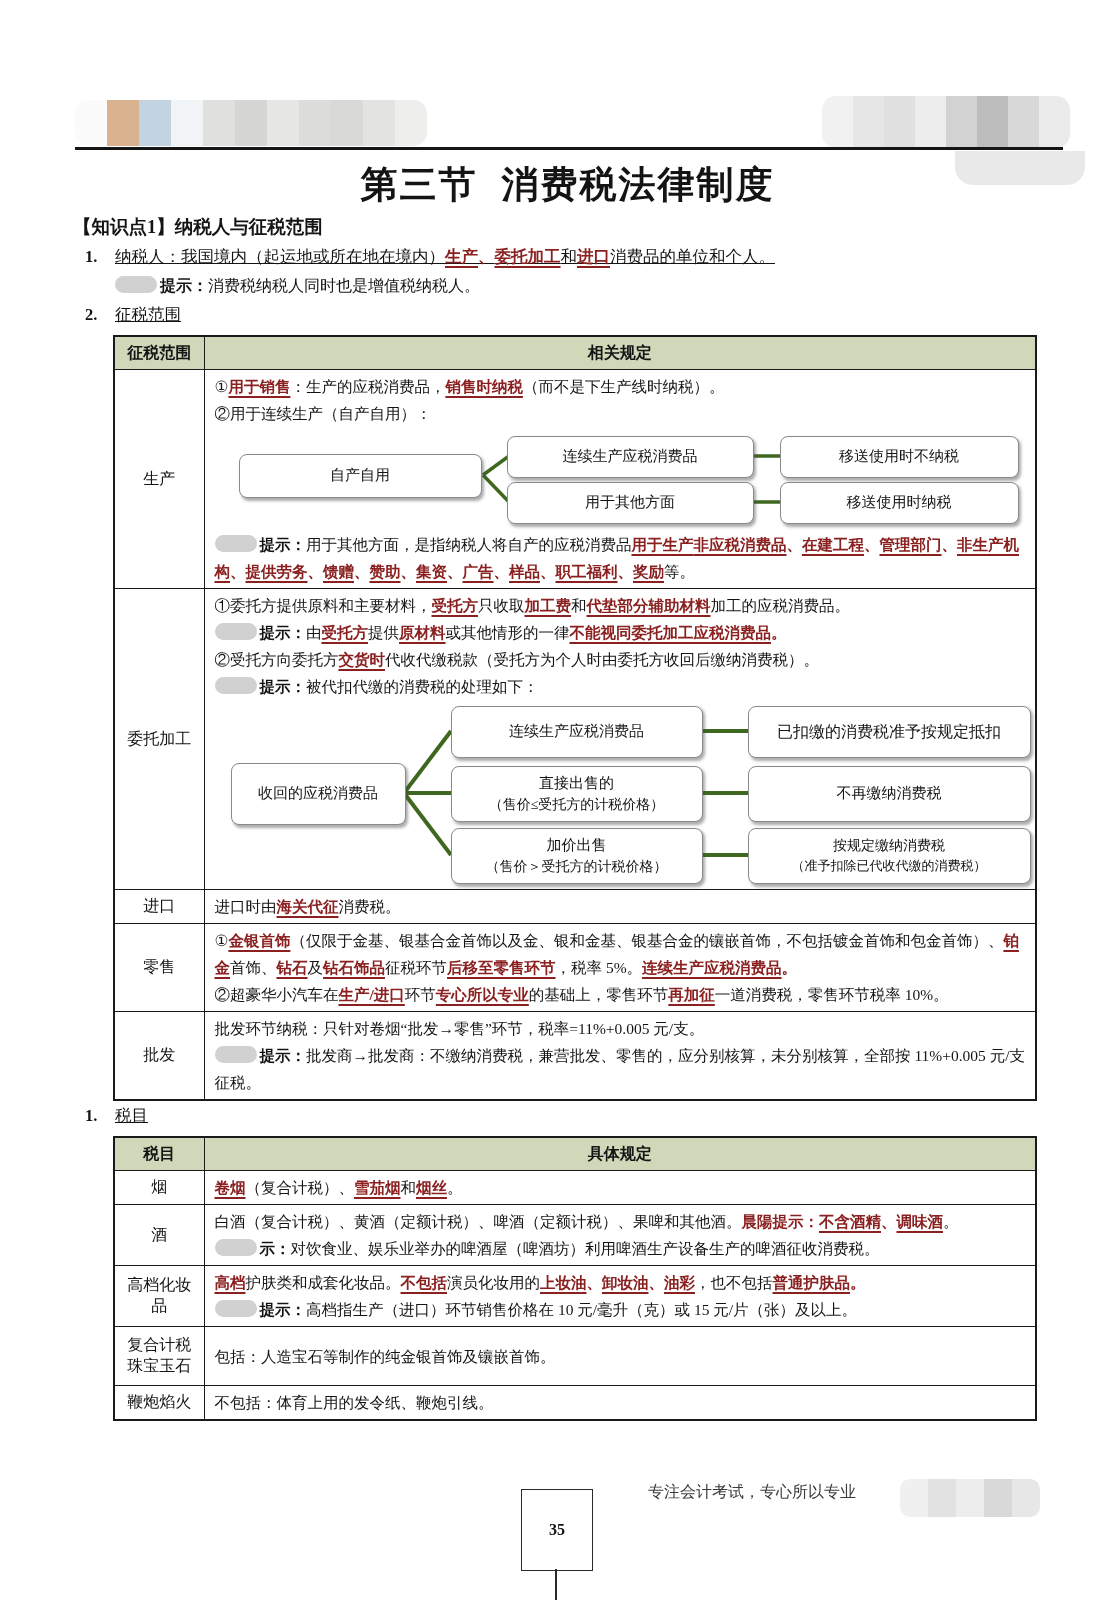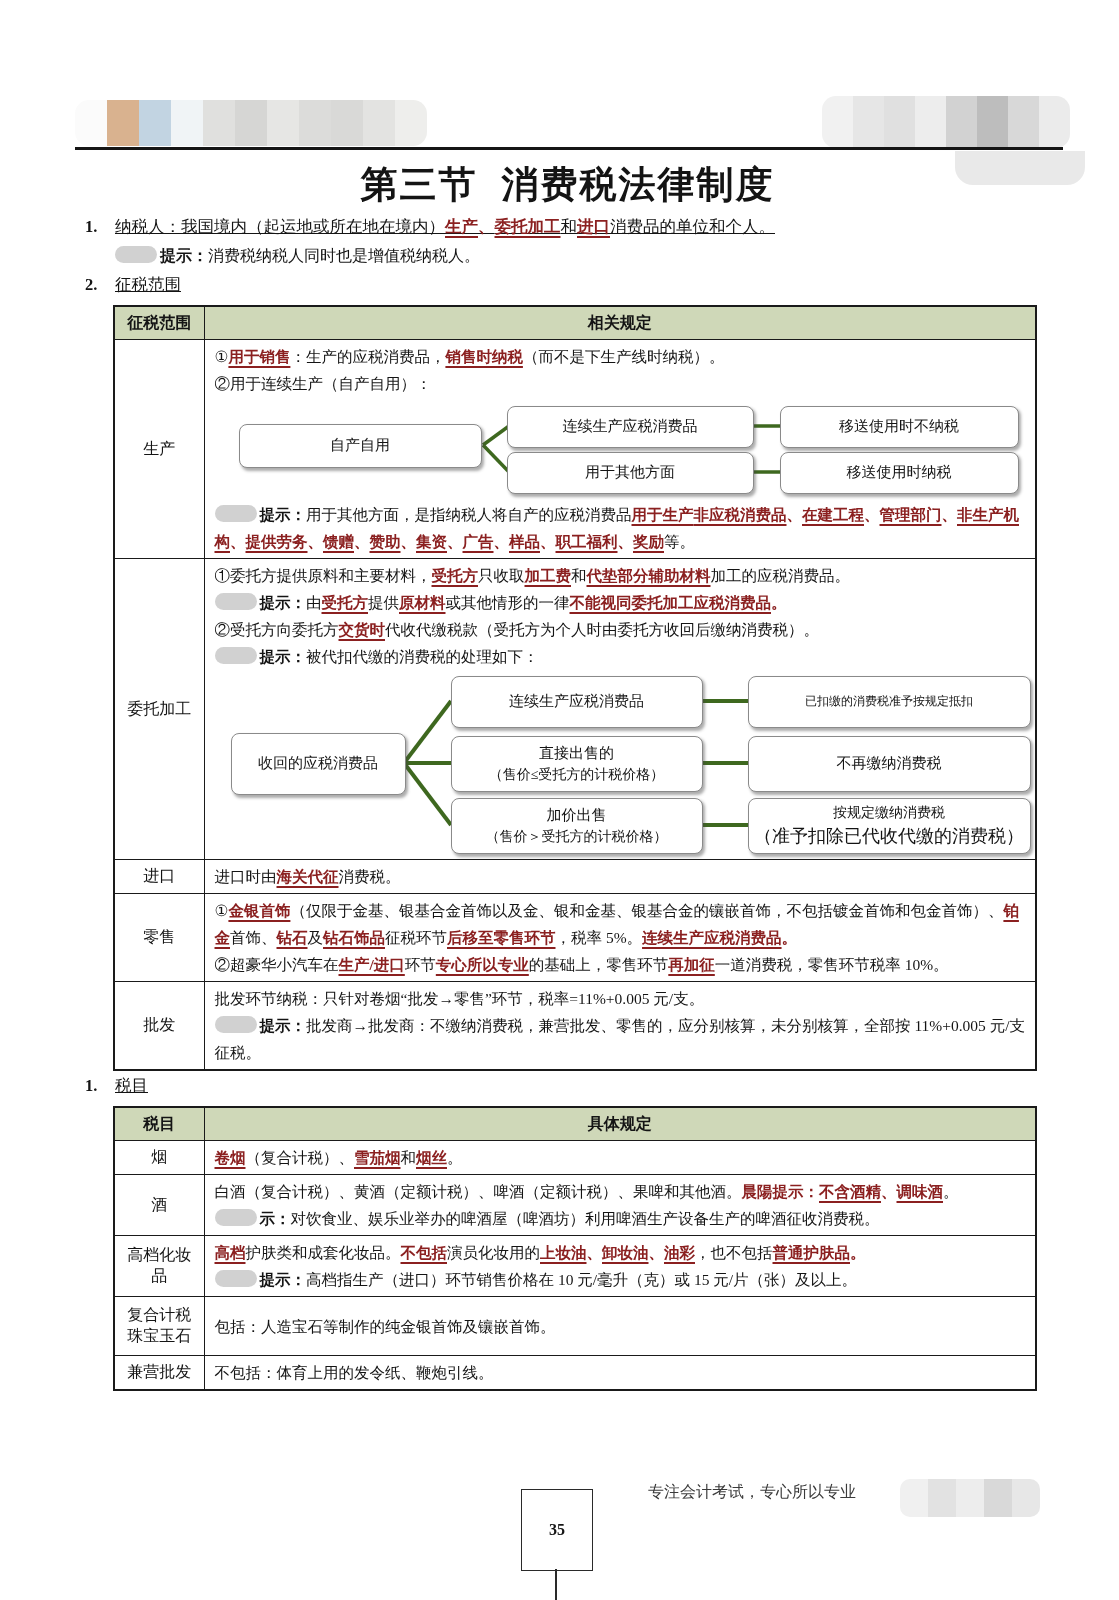--- a/index.html
+++ b/index.html
@@ -117,20 +117,21 @@
       <i></i>
       <i></i>
       <i></i>
   </div>
   <div class="top-rule"></div>
   <div class="top-blob"></div>
 
   <h1 class="title">第三节 消费税法律制度</h1>
 
   <div class="content">
+    <div class="kp-heading">【知识点1】纳税人与征税范围</div>
 
     <div class="li">
       <span class="no">1.</span>
       <span class="li-text"><span>纳税人：我国境内（起运地或所在地在境内）</span><span class="seg-em">生产</span><span class="seg-rb">、</span><span class="seg-em">委托加工</span><span>和</span><span class="seg-em">进口</span><span>消费品的单位和个人。</span></span>
     </div>
     <div class="tip-line"><span class="blur-patch"></span><span class="seg-b">提示：</span><span>消费税纳税人同时也是增值税纳税人。</span></div>
 
     <div class="li">
       <span class="no">2.</span>
       <span class="li-text">征税范围</span>
@@ -205,29 +206,29 @@
               <span>连续生产应税消费品</span>
             </div>
             <div class="fbox" style="left:236px;top:64px;width:250px;height:54px">
               <span>直接出售的</span>
               <span class="l2">（售价≤受托方的计税价格）</span>
             </div>
             <div class="fbox" style="left:236px;top:126px;width:250px;height:54px">
               <span>加价出售</span>
               <span class="l2">（售价＞受托方的计税价格）</span>
             </div>
-            <div class="fbox" style="left:533px;top:4px;width:281px;height:50px;font-size:12px">
+            <div class="fbox" style="left:533px;top:4px;width:281px;height:50px;font-size:16px">
               <span>已扣缴的消费税准予按规定抵扣</span>
             </div>
             <div class="fbox" style="left:533px;top:64px;width:281px;height:54px">
               <span>不再缴纳消费税</span>
             </div>
             <div class="fbox" style="left:533px;top:126px;width:281px;height:54px;font-size:14px">
               <span>按规定缴纳消费税</span>
-              <span class="l2" style="font-size:18px">（准予扣除已代收代缴的消费税）</span>
+              <span class="l2" style="font-size:13px">（准予扣除已代收代缴的消费税）</span>
             </div>
           </div>
         </td>
       </tr>
 
       <tr>
         <td class="lbl">进口</td>
         <td class="cnt">
           <p><span>进口时由</span><span class="seg-em">海关代征</span><span>消费税。</span></p>
         </td>
@@ -293,21 +294,21 @@
       <tr>
         <td class="lbl">
           <span style="display:block">复合计税</span>
           <span style="display:block">珠宝玉石</span>
         </td>
         <td class="cnt" style="height:52px">
           <p><span>包括：人造宝石等制作的纯金银首饰及镶嵌首饰。</span></p>
         </td>
       </tr>
       <tr>
-        <td class="lbl">兼营批发</td>
+        <td class="lbl">鞭炮焰火</td>
         <td class="cnt">
               <p><span>不包括：体育上用的发令纸、鞭炮引线。</span></p>
             </td>
       </tr>
     </tbody>
       </table>
   </div>
 
   <div class="page-num-box">35</div>
   <div class="page-num-stem"></div>

